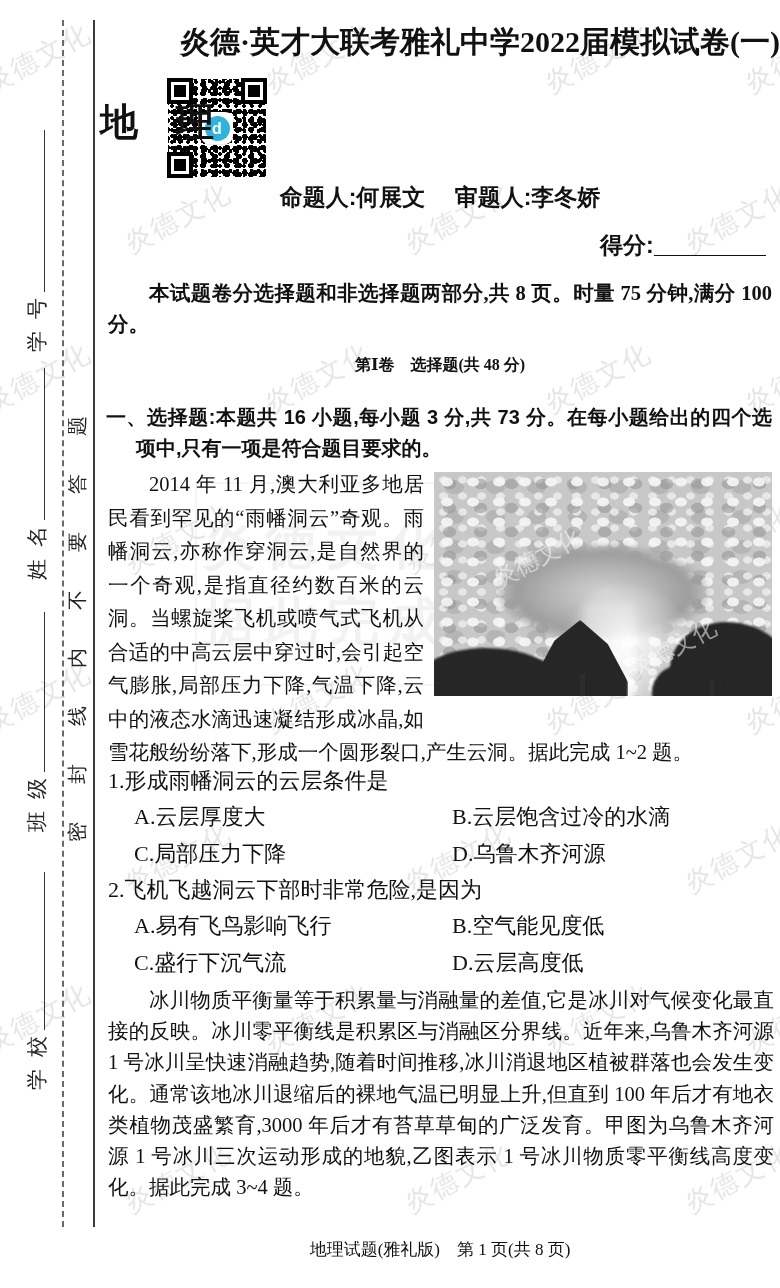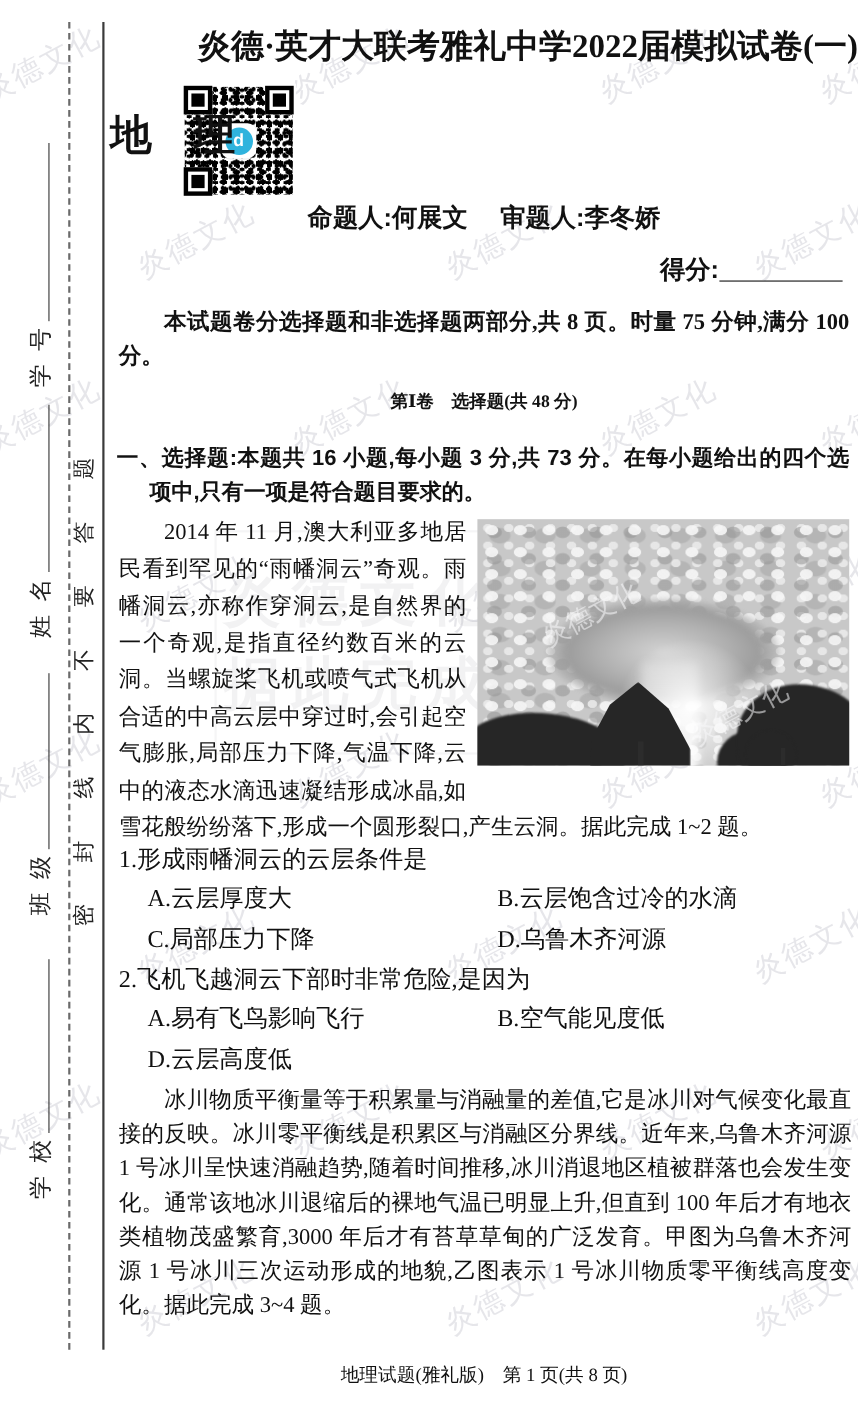--- a/index.html
+++ b/index.html
@@ -239,20 +239,21 @@
         <span>B.云层饱含过冷的水滴</span>
         <span>C.局部压力下降</span>
         <span>D.乌鲁木齐河源</span>
       </div>
       <div class="q-stem">
         <span>2.</span><span>飞机飞越洞云下部时非常危险,是因为</span>
       </div>
       <div class="opts">
         <span>A.易有飞鸟影响飞行</span>
         <span>B.空气能见度低</span>
+        <span>C.盛行下沉气流</span>
         <span>D.云层高度低</span>
       </div>
     </div>
 
     <p class="p2">冰川物质平衡量等于积累量与消融量的差值,它是冰川对气候变化最直接的反映。冰川零平衡线是积累区与消融区分界线。近年来,乌鲁木齐河源 1 号冰川呈快速消融趋势,随着时间推移,冰川消退地区植被群落也会发生变化。通常该地冰川退缩后的裸地气温已明显上升,但直到 100 年后才有地衣类植物茂盛繁育,3000 年后才有苔草草甸的广泛发育。甲图为乌鲁木齐河源 1 号冰川三次运动形成的地貌,乙图表示 1 号冰川物质零平衡线高度变化。据此完成 3~4 题。</p>
 
     <div class="footer">地理试题(雅礼版)　第 1 页(共 8 页)</div>
   </div>
 </div>
 

